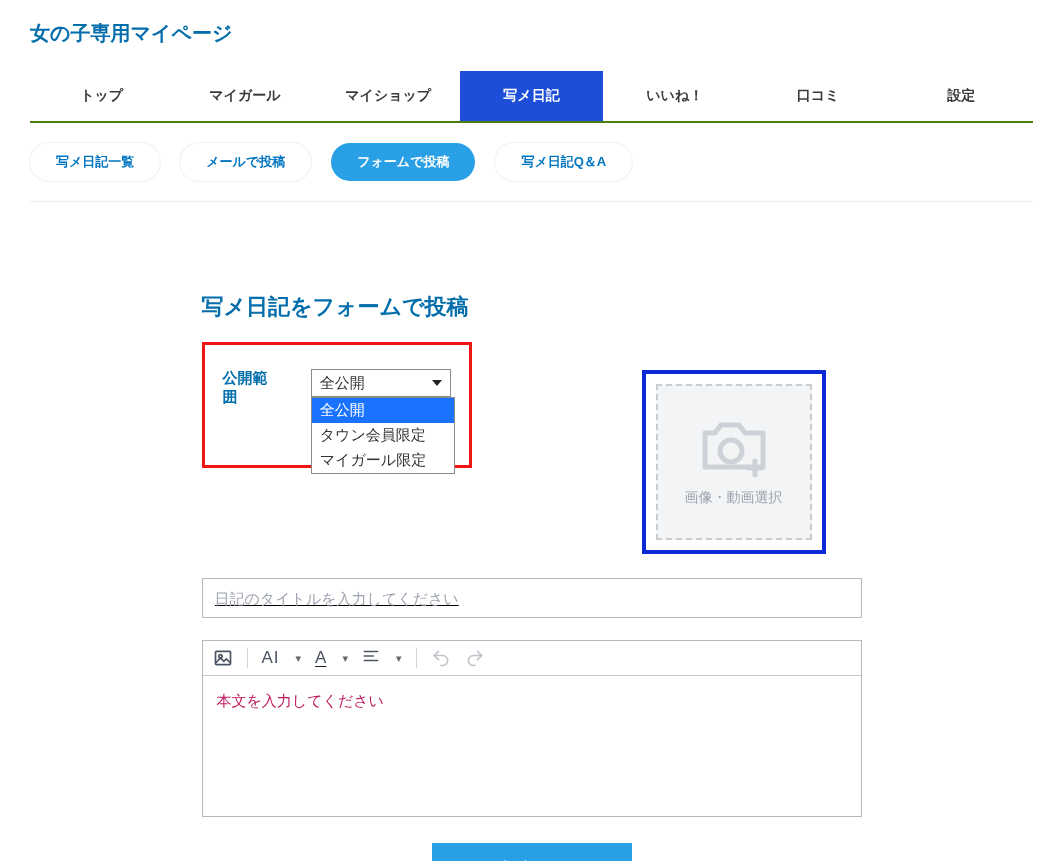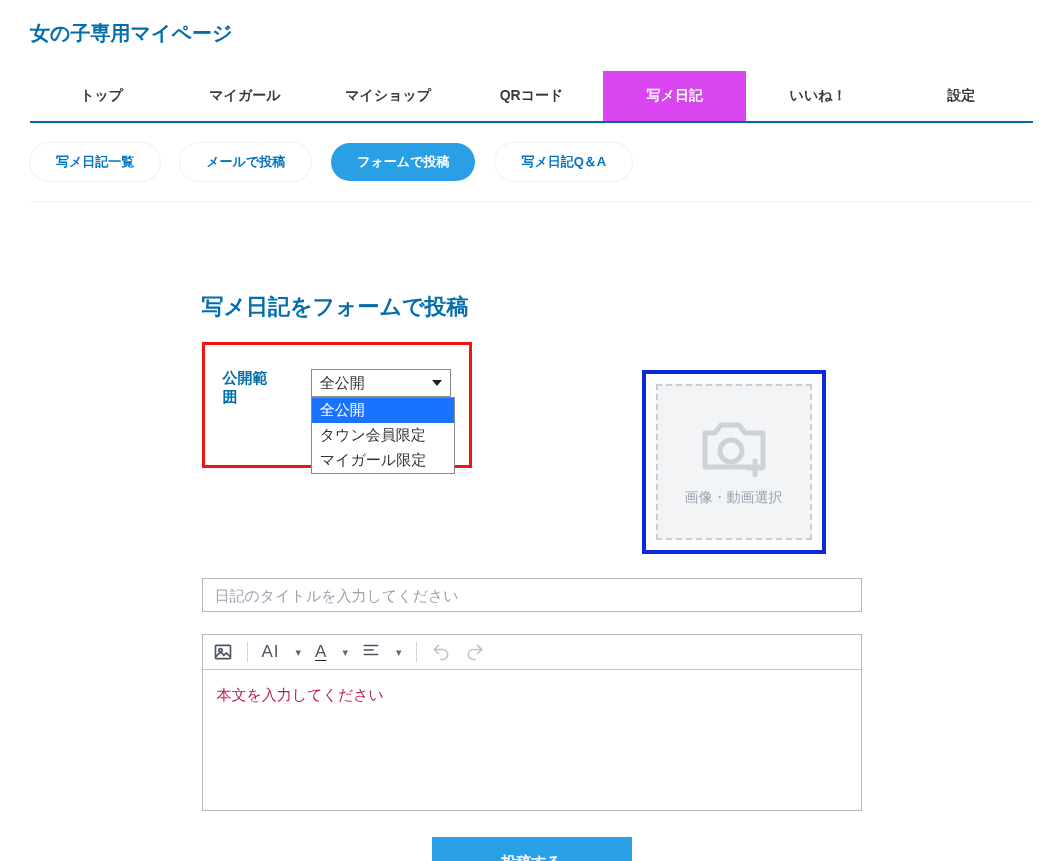--- a/index.html
+++ b/index.html
@@ -1,21 +1,21 @@
 <!DOCTYPE html>
 <html><head>
   <meta charset="utf-8">
   <style>
     * { box-sizing: border-box; margin: 0; padding: 0; }
     body { font-family: "Hiragino Kaku Gothic ProN", "Meiryo", sans-serif; background: #fff; color: #333; }
     .wrap { max-width: 1063px; margin: 0 auto; padding: 0 30px; }
     .page-title { color: #036eab; font-size: 20px; font-weight: 700; padding: 20px 0 24px; }
-    .tabbar { display: flex; border-bottom: 2px solid #0369a1; gap: 0; align-items: flex-end; }
+    .tabbar { display: flex; border-bottom: 2px solid #4d7c0f; gap: 0; align-items: flex-end; }
     .tab { flex: 1; text-align: center; padding: 16px 0; font-size: 14px; font-weight: 600; color: #3a3a3a; cursor: pointer; background: transparent; border: none; }
-    .tab.active { background: #d946ef; color: #fff; }
+    .tab.active { background: #1d4ed8; color: #fff; }
     .pillrow { display: flex; gap: 20px; padding: 20px 0; border-bottom: 1px solid #eee; }
     .pill { border-radius: 999px; padding: 10px 26px; font-size: 13px; font-weight: 700; cursor: pointer; border: none; background: #fff; color: #0075c1; box-shadow: 0 0 0 1px rgba(0,0,0,0.06); }
     .pill.active { background: #29a0e6; color: #fff; box-shadow: none; }
     .main { padding: 90px 0 40px; }
     .inner { max-width: 660px; margin: 0 auto; }
     .sec-title { color: #036eab; font-size: 22px; font-weight: 700; margin-bottom: 20px; }
     .redbox { border: 3px solid #ef1515; padding: 24px 18px 58px; width: 270px; position: relative; }
     .redbox-row { display: flex; align-items: flex-start; gap: 30px; }
     .redbox-label { color: #036eab; font-weight: 700; font-size: 15px; }
     .select-sim { position: relative; width: 144px; }
@@ -24,21 +24,21 @@
     .select-sim-list { position: absolute; left: 0; top: 28px; width: 144px; border: 1px solid #8a8a8a; background: #fff; z-index: 5; }
     .select-sim-item { padding: 3px 8px; font-size: 15px; cursor: pointer; white-space: nowrap; }
     .select-sim-item.selected { background: #1a73ff; color: #fff; }
     .bluebox { position: absolute; left: 440px; top: 78px; width: 184px; height: 184px; border: 4px solid #0b29d6; display: flex; align-items: center; justify-content: center; }
     .dashed { width: 156px; height: 156px; border: 2px dashed #c8cdd2; background: #f3f4f6; display: flex; flex-direction: column; align-items: center; justify-content: center; gap: 12px; }
     .cam { width: 74px; height: 60px; position: relative; }
     .cam svg { width: 74px; height: 60px; display: block; }
     .media-label { color: #9ca3af; font-size: 14px; }
     .rel { position: relative; }
     .spacer1 { height: 110px; }
-    .title-input { width: 100%; height: 34px; border: 1px solid #b8b8b8; padding: 6px 12px; font-size: 15px; background: #fff; margin-top: 0; }
+    .title-input { width: 100%; height: 40px; border: 1px solid #b8b8b8; padding: 6px 12px; font-size: 15px; background: #fff; margin-top: 0; text-decoration: underline; }
     .title-input::placeholder { color: #9ca3af; }
     .editor { margin-top: 22px; border: 1px solid #b8b8b8; background: #fff; }
     .editor-tb { display: flex; align-items: center; gap: 14px; padding: 6px 10px; border-bottom: 1px solid #c8c8c8; color: #555; font-size: 16px; }
     .editor-tb .tb-btn { display: inline-flex; align-items: center; gap: 16px; cursor: pointer; }
     .editor-tb .div { width: 1px; height: 20px; background: #d1d5db; }
     .editor-body { min-height: 140px; padding: 16px 14px; font-size: 15px; color: #be185d; }
     .post-btn { display: block; width: 200px; margin: 26px auto 0; background: #29a0e6; color: #fff; border: none; padding: 16px 0; font-size: 15px; font-weight: 700; cursor: pointer; }
     .chev { font-size: 11px; color: #666; }
     .imgicon, .undoicon, .redoicon { width: 20px; height: 20px; display: inline-flex; align-items: center; justify-content: center; }
     .imgicon svg, .undoicon svg, .redoicon svg { width: 20px; height: 20px; }
@@ -47,23 +47,23 @@
 </head>
 <body>
 
 <div class="wrap">
   <div class="page-title">女の子専用マイページ</div>
 
   <div class="tabbar">
     <button class="tab">トップ</button>
     <button class="tab">マイガール</button>
     <button class="tab">マイショップ</button>
-    <button class="tab">QRコード</button>
     <button class="tab active">写メ日記</button>
     <button class="tab">いいね！</button>
+    <button class="tab">口コミ</button>
     <button class="tab">設定</button>
   </div>
 
   <div class="pillrow">
     <button class="pill">写メ日記一覧</button>
     <button class="pill">メールで投稿</button>
     <button class="pill active">フォームで投稿</button>
     <button class="pill">写メ日記Q＆A</button>
   </div>
 

